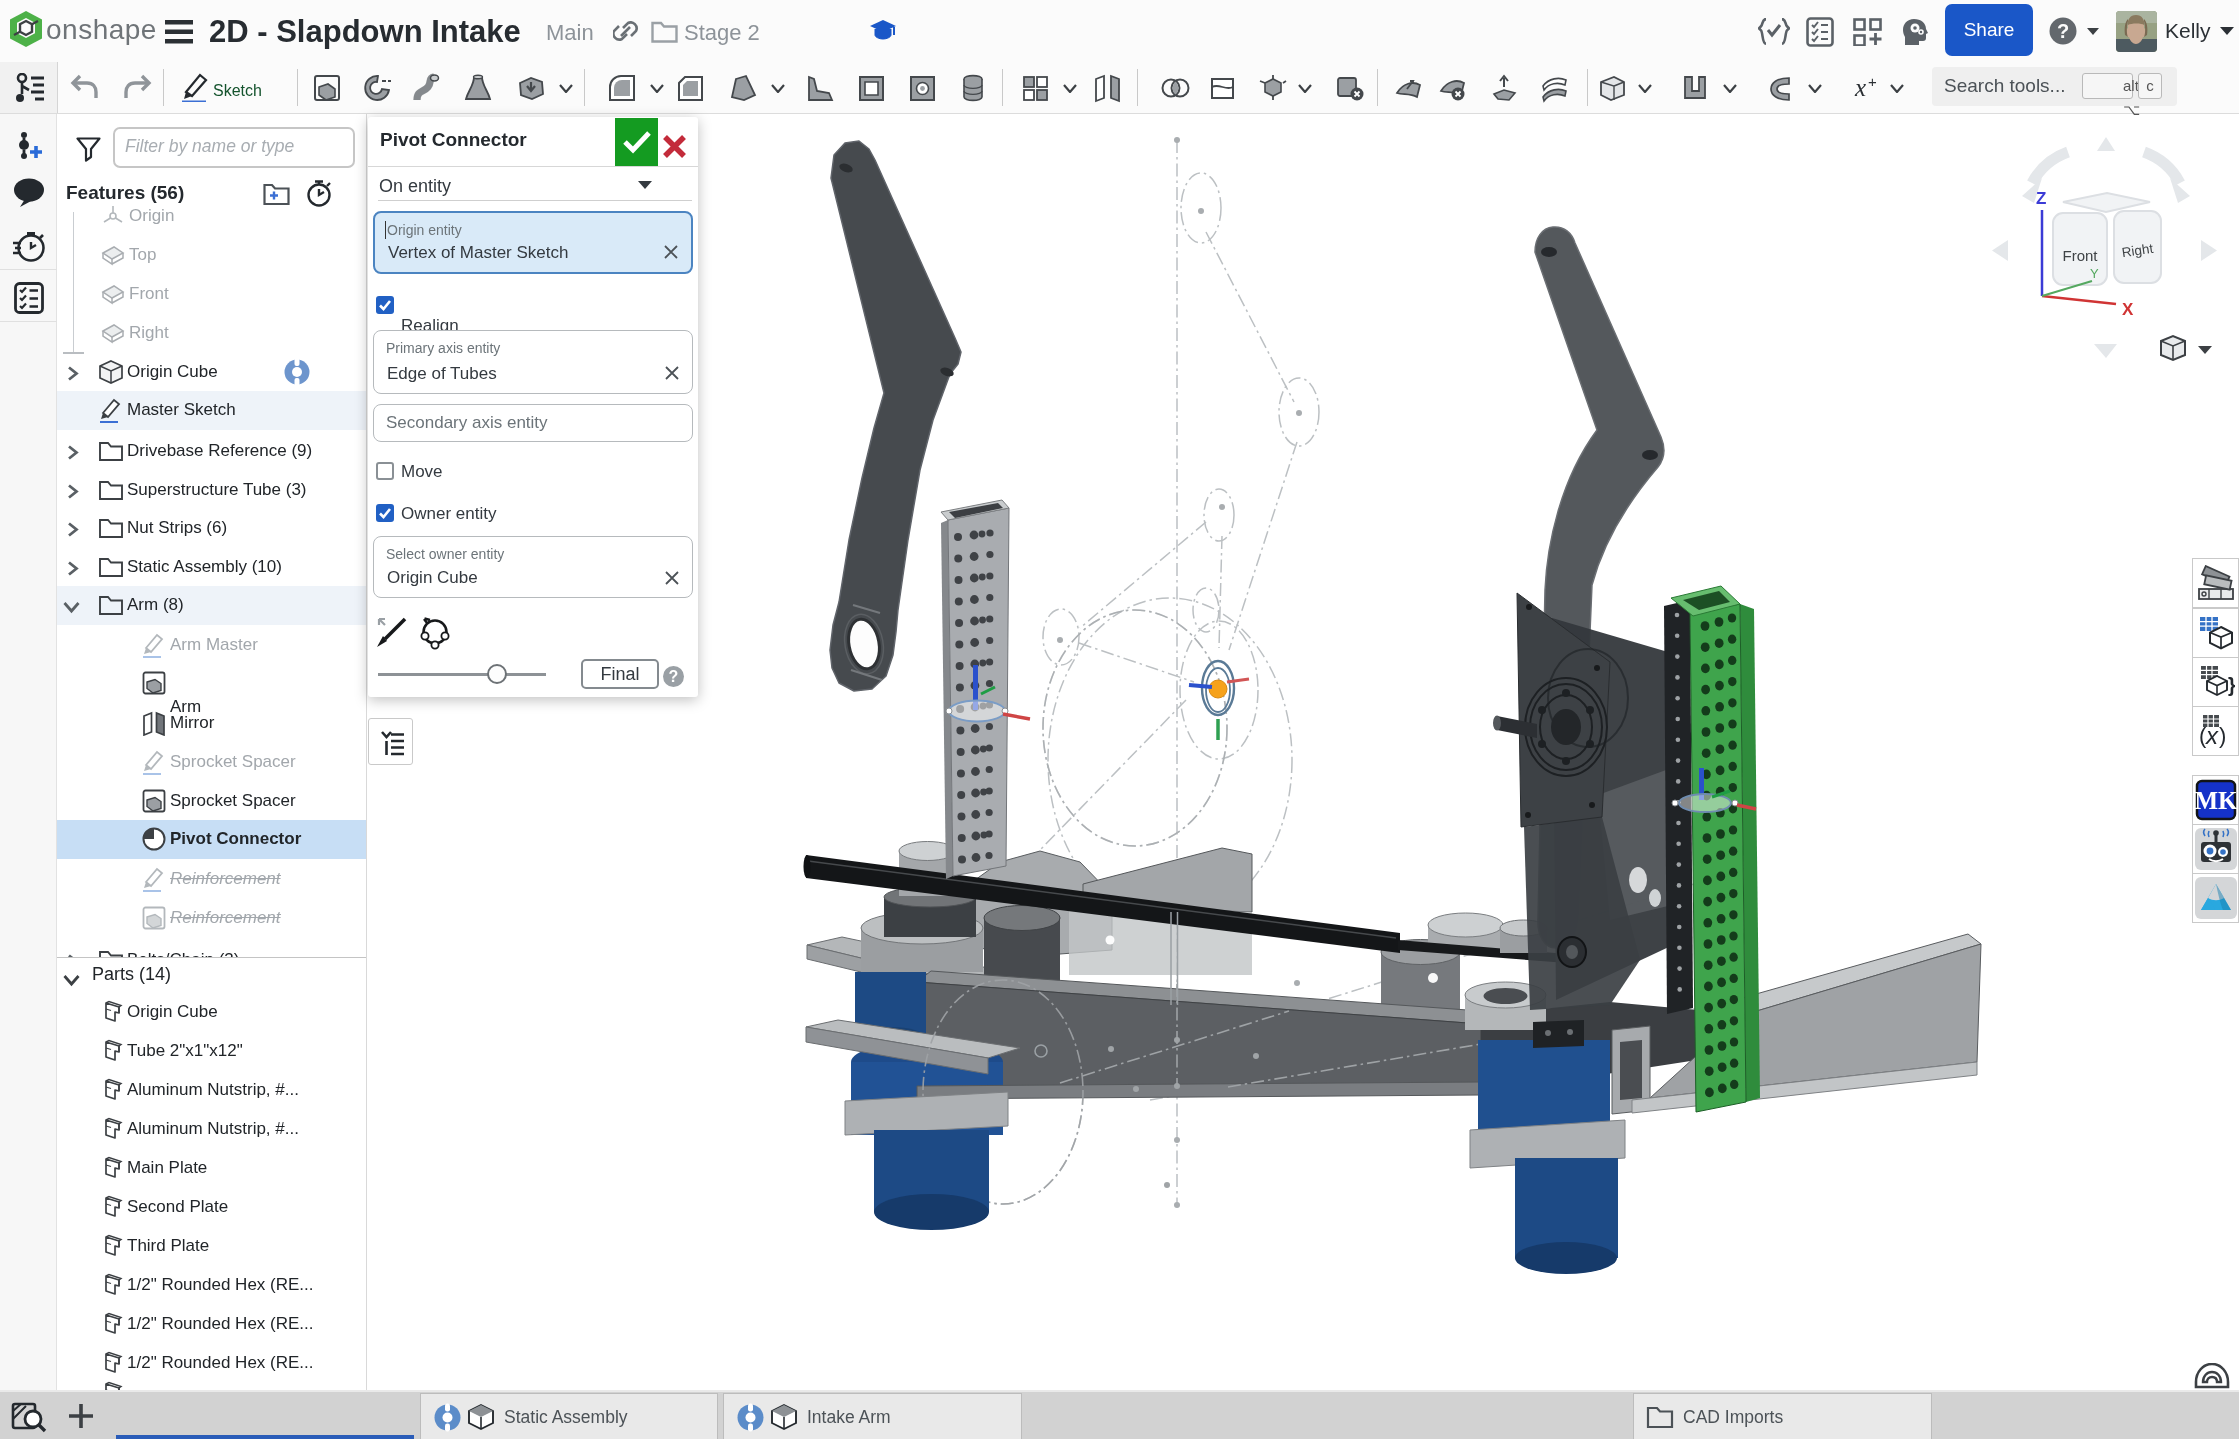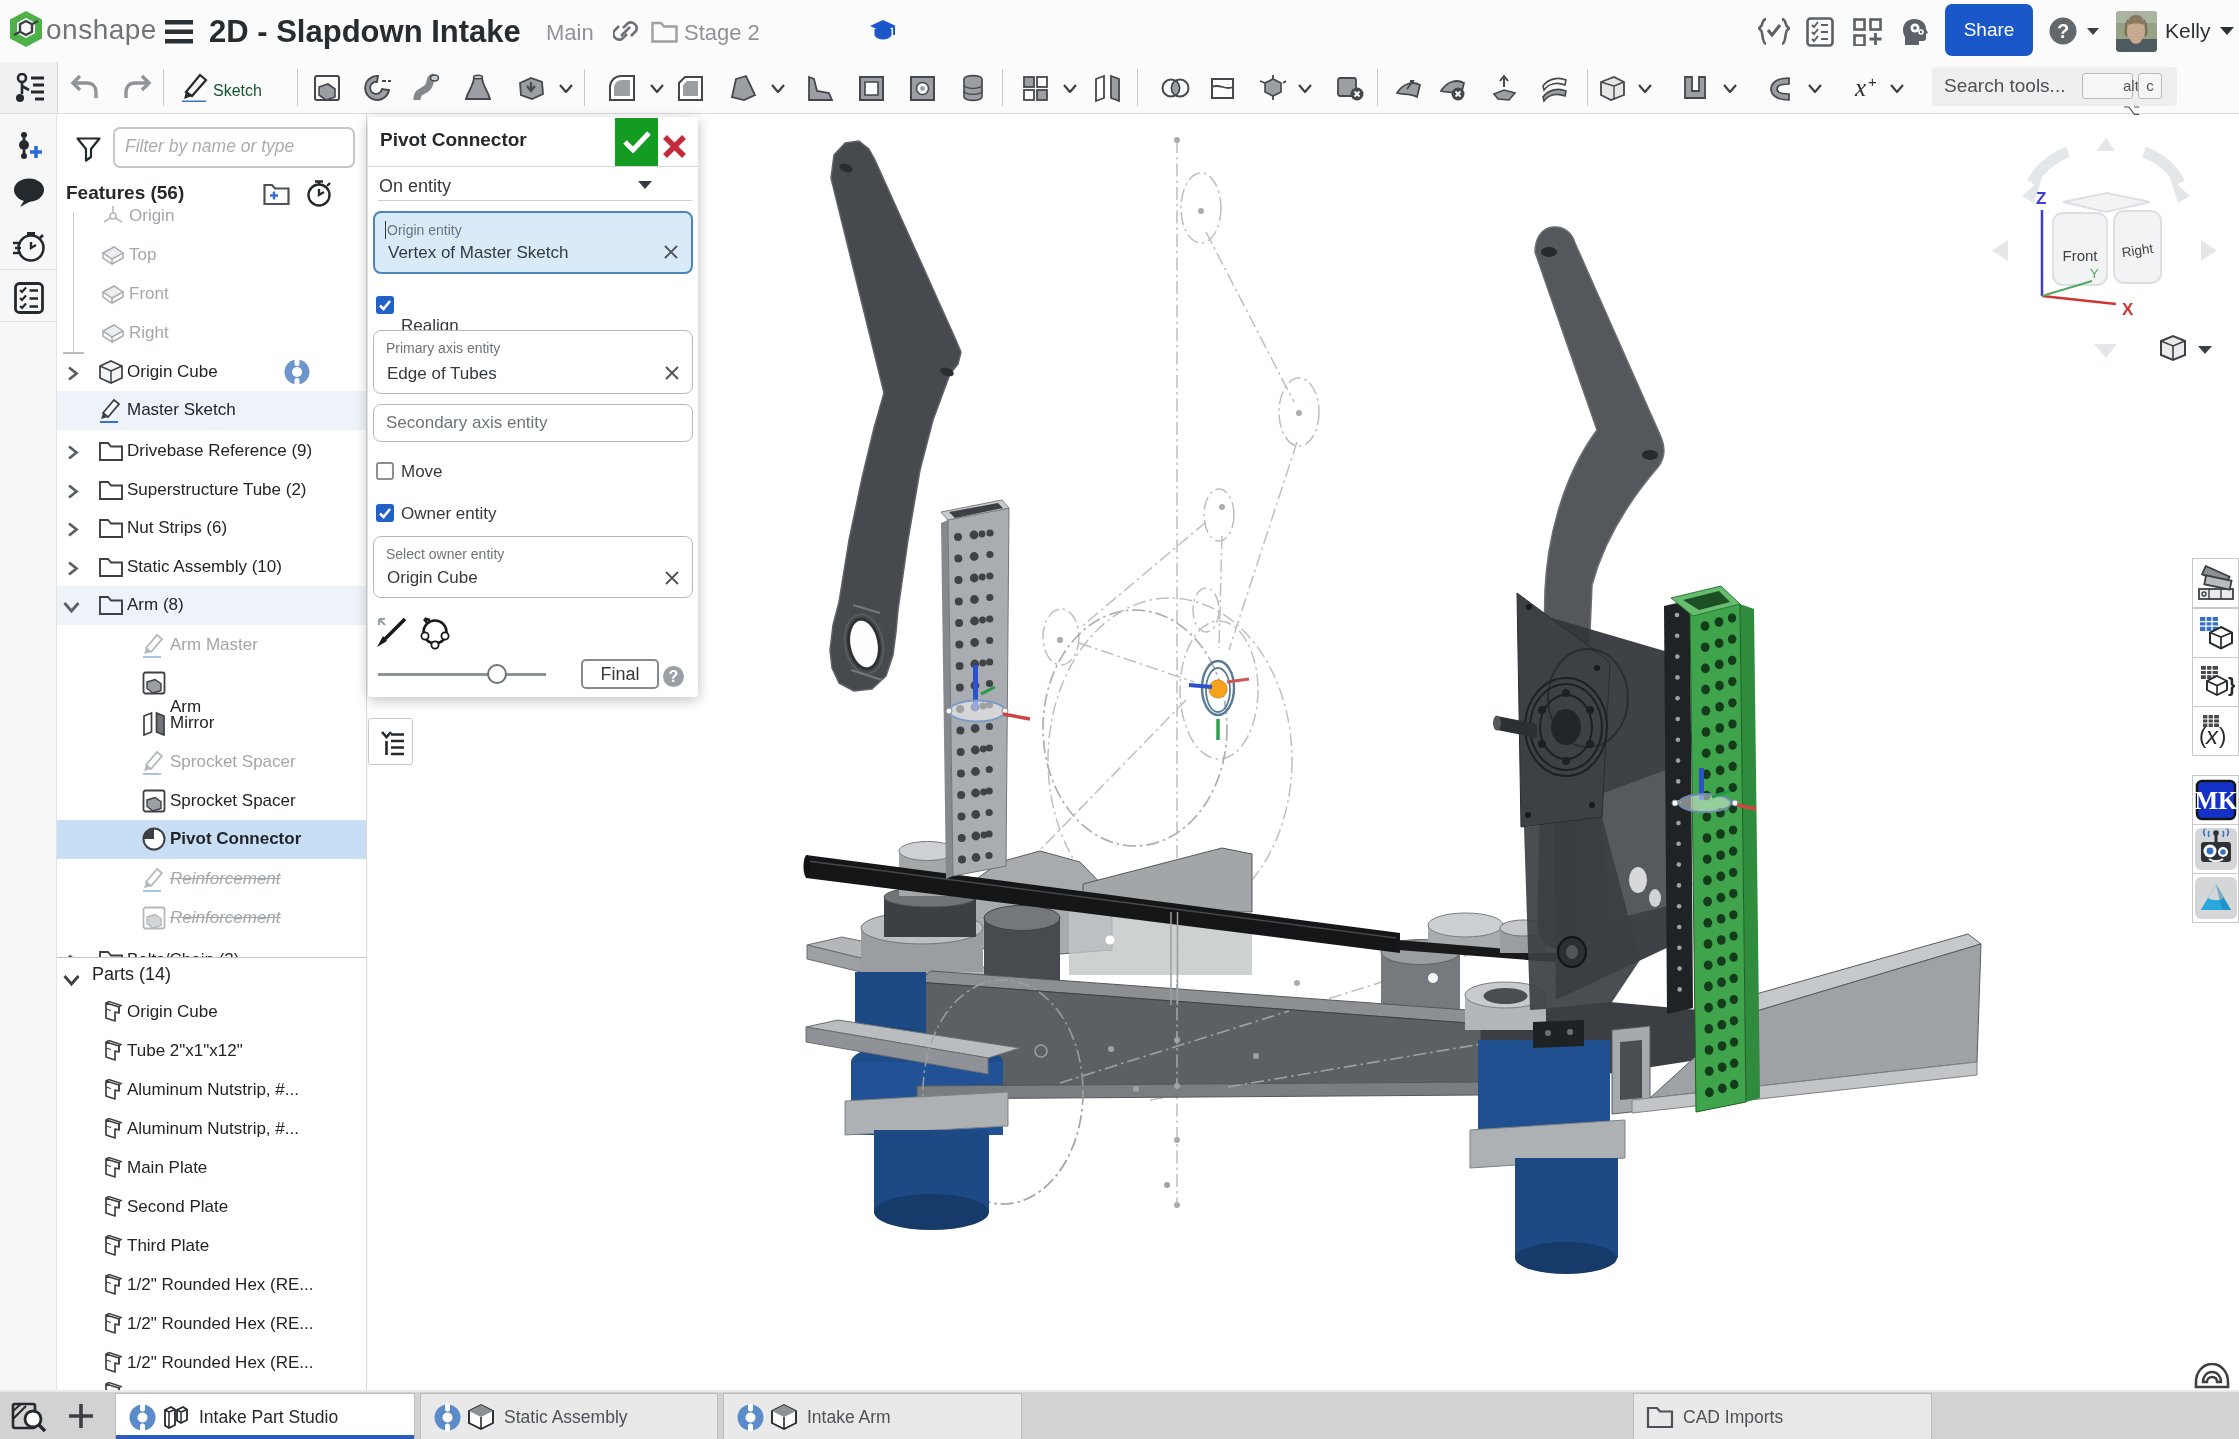--- a/index.html
+++ b/index.html
@@ -764,21 +764,21 @@
         </svg>
         <div class="abs " style="left:70px;top:9px;">Drivebase Reference (9)</div>
       </div>
       <div class="trow" style="top:356.5px;">
         <svg class="abs" style="left:8px;top:13px" width="15" height="15" viewBox="0 0 15 15">
           <path d="M4 1.5 L11.5 7.5 L4 13.5" fill="none" stroke="#5a6065" stroke-width="2.8"></path>
         </svg>
         <svg class="abs" style="left:41px;top:6px" width="26" height="26" viewBox="0 0 26 26">
           <path d="M2 5 H10 L13 8.5 H24 V22 H2 Z" fill="none" stroke="#3c4044" stroke-width="1.9"></path>
         </svg>
-        <div class="abs " style="left:70px;top:9px;">Superstructure Tube (2)</div>
+        <div class="abs " style="left:70px;top:9px;">Superstructure Tube (3)</div>
       </div>
       <div class="trow" style="top:394.5px;">
         <svg class="abs" style="left:8px;top:13px" width="15" height="15" viewBox="0 0 15 15">
           <path d="M4 1.5 L11.5 7.5 L4 13.5" fill="none" stroke="#5a6065" stroke-width="2.8"></path>
         </svg>
         <svg class="abs" style="left:41px;top:6px" width="26" height="26" viewBox="0 0 26 26">
           <path d="M2 5 H10 L13 8.5 H24 V22 H2 Z" fill="none" stroke="#3c4044" stroke-width="1.9"></path>
         </svg>
         <div class="abs " style="left:70px;top:9px;">Nut Strips (6)</div>
       </div>
@@ -1054,35 +1054,20 @@
   <div id="btabs" class="abs">
     <svg class="abs" style="left:11px;top:7px" width="36" height="34" viewBox="0 0 36 34">
       <rect x="2" y="5" width="22" height="24" rx="2" fill="none" stroke="#24292e" stroke-width="2.6"></rect>
       <path d="M2 12 L10 5 M2 20 L15 7" stroke="#24292e" stroke-width="2"></path>
       <circle cx="22" cy="20" r="8" fill="#fff" stroke="#24292e" stroke-width="2.8"></circle>
       <path d="M28 26 L34 32" stroke="#24292e" stroke-width="3.4"></path>
     </svg>
     <svg class="abs" style="left:66px;top:9px" width="30" height="30" viewBox="0 0 30 30">
       <path d="M15 3 V27 M3 15 H27" stroke="#3c4044" stroke-width="3.6"></path>
     </svg>
-    <div class="tab active" style="left:115px;width:300px;">
-      <svg width="29" height="29" viewBox="0 0 29 29" style="flex:none">
-        <circle cx="14.5" cy="14.5" r="13" fill="#5b8cc9"></circle>
-        <circle cx="14.5" cy="14.5" r="5" fill="#fff"></circle>
-        <rect x="12" y="0.5" width="5" height="8" rx="2.2" fill="#fff"></rect>
-        <rect x="12" y="20.5" width="5" height="8" rx="2.2" fill="#fff"></rect>
-      </svg>
-      <svg width="28" height="29" viewBox="0 0 28 29" style="flex:none;margin-left:5px">
-        <path d="M3 7 L9 4 L13 6.5 V22 L7 25 L3 22.5 Z" fill="#fff" stroke="#24292e" stroke-width="1.8"></path>
-        <path d="M3 7 L7 9 V25 M7 9 L13 6.5" fill="none" stroke="#24292e" stroke-width="1.5"></path>
-        <path d="M15 10 L21 7 L25 9.5 V20 L19 23 L15 20.5 Z" fill="#fff" stroke="#24292e" stroke-width="1.8" transform="translate(0,-3)"></path>
-        <path d="M15 7 L19 9 V20 M19 9 L25 6.5" fill="none" stroke="#24292e" stroke-width="1.5"></path>
-      </svg>
-      <span style="margin-left:9px">Intake Part Studio</span>
-    </div>
     <div class="tab inactive" style="left:420px;width:298px;">
       <svg width="29" height="29" viewBox="0 0 29 29" style="flex:none">
         <circle cx="14.5" cy="14.5" r="13" fill="#5b8cc9"></circle>
         <circle cx="14.5" cy="14.5" r="5" fill="#fff"></circle>
         <rect x="12" y="0.5" width="5" height="8" rx="2.2" fill="#fff"></rect>
         <rect x="12" y="20.5" width="5" height="8" rx="2.2" fill="#fff"></rect>
       </svg>
       <svg width="28" height="28" viewBox="0 0 28 28" style="flex:none;margin-left:5px">
         <path d="M14 2 L26 8 V20 L14 26 L2 20 V8 Z" fill="#fff" stroke="#24292e" stroke-width="1.9"></path>
         <path d="M14 2 L26 8 L14 14 L2 8 Z" fill="#8d9195"></path>

